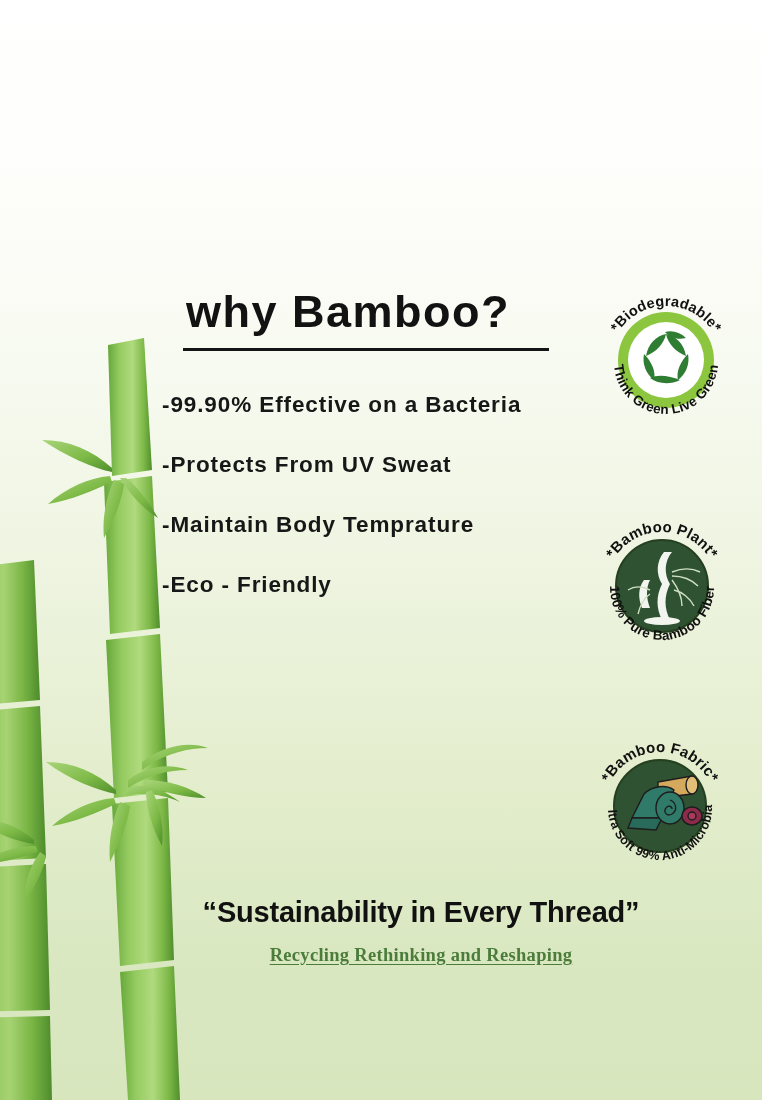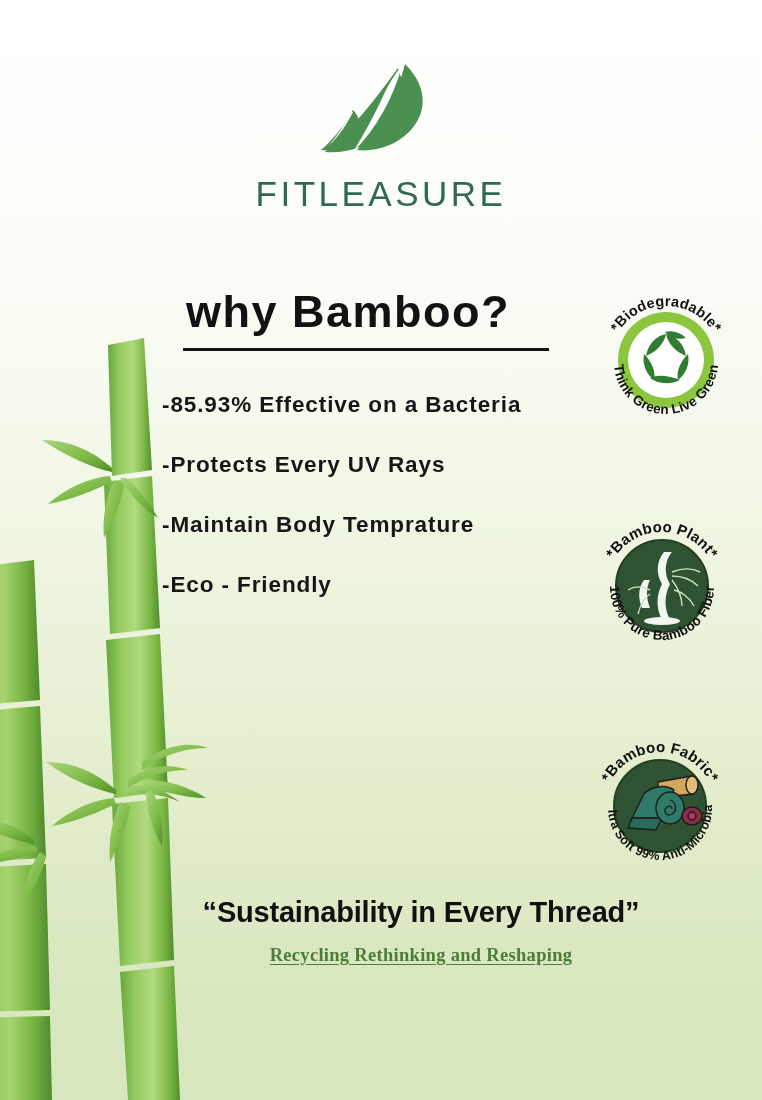--- a/index.html
+++ b/index.html
@@ -202,37 +202,27 @@
       </g>
 
       <g fill="url(#leafG)">
         <path d="M142 770 C 160 756, 184 748, 208 748 C 186 740, 160 748, 142 762 Z"></path>
         <path d="M146 780 C 166 780, 188 786, 206 798 C 186 798, 164 792, 146 786 Z"></path>
         <path d="M152 790 C 160 806, 164 826, 162 846 C 152 828, 146 806, 146 792 Z"></path>
       </g>
     </svg>
   </div>
 
-  <div class="logo-block">
-    <svg class="logo-mark" width="160" height="108" viewBox="0 0 160 108" xmlns="http://www.w3.org/2000/svg">
-      <path d="M104 2 C 96 34, 80 64, 56 88 C 74 90, 94 84, 108 70 C 124 54, 130 28, 104 2 Z" fill="#4a9050"></path>
-      <path d="M97 6 C 74 38, 52 66, 24 90 C 46 92, 70 84, 86 68 C 102 52, 106 28, 97 6 Z" fill="#4a9050"></path>
-      <path d="M52 48 C 44 62, 34 76, 20 88 C 34 90, 48 86, 56 76 C 62 68, 60 56, 52 48 Z" fill="#4a9050"></path>
-      <path d="M101 4 C 92 36, 76 66, 52 90 C 62 74, 74 52, 84 30 C 90 18, 96 9, 101 4 Z" fill="#ffffff"></path>
-      <path d="M52 50 C 46 62, 38 74, 27 85 C 36 74, 44 62, 50 50 Z" fill="#ffffff"></path>
-    </svg>
-    <div class="logo-word">FITLEASURE</div>
-  </div>
 
   <div class="headline">why Bamboo?</div>
   <div class="headline-rule"></div>
 
   <div class="benefits">
-    <div class="benefit">-85.93% Effective on a Bacteria</div>
-    <div class="benefit">-Protects Every UV Rays</div>
+    <div class="benefit">-99.90% Effective on a Bacteria</div>
+    <div class="benefit">-Protects From UV Sweat</div>
     <div class="benefit">-Maintain Body Temprature</div>
     <div class="benefit">-Eco - Friendly</div>
   </div>
 
   <div class="badge badge-1">
     <svg width="144" height="144" viewBox="0 0 144 144" xmlns="http://www.w3.org/2000/svg">
       <defs>
         <path id="arcTop1" d="M 16 76 A 56 56 0 0 1 128 76"></path>
         <path id="arcBot1" d="M 20 76 A 52 52 0 0 0 124 76"></path>
       </defs>

